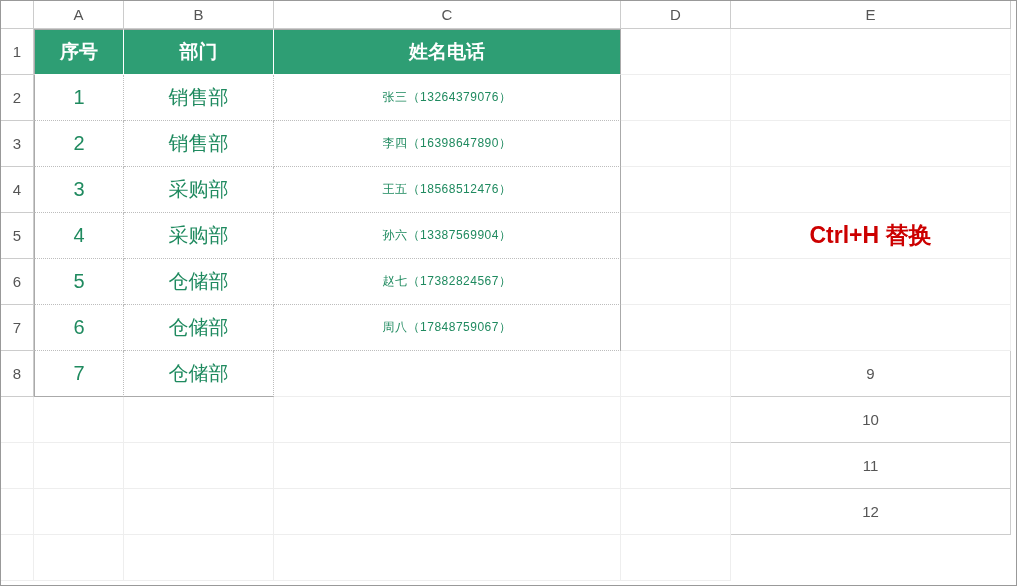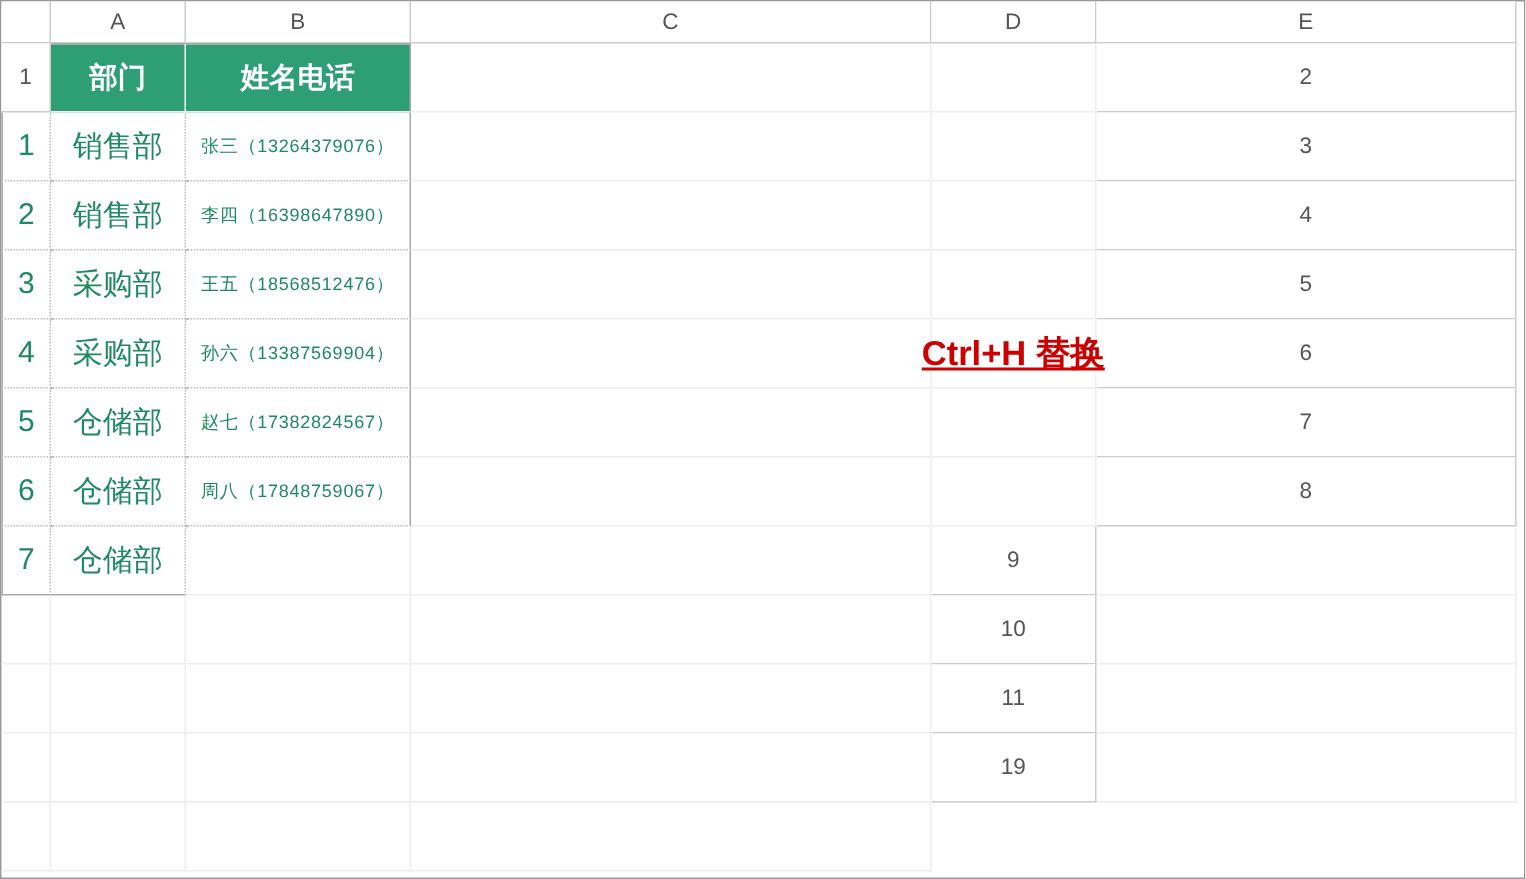--- a/index.html
+++ b/index.html
@@ -80,21 +80,20 @@
   .ecell {
     border-right: 1px solid #eeeeee;
     border-bottom: 1px solid #eeeeee;
   }
   
   .annot {
     color: #cc0000;
     font-weight: bold;
     font-size: 23px;
     justify-content: center;
-    text-decoration: underline;
   }
   
   
   .grid > .colhdr, .grid > .corner { height: 28px; }
   .grid { grid-template-rows: 28px repeat(12, 46px); }
   .rowhdr { align-items: center; padding-bottom: 0; }
   .dcell, .th, .cell { min-height: 46px; }
   .th { min-height: 46px; }
 
   
@@ -113,20 +112,21 @@
 
     <div class="corner"></div>
 
     <div class="colhdr">A</div>
     <div class="colhdr">B</div>
     <div class="colhdr">C</div>
     <div class="colhdr">D</div>
     <div class="colhdr">E</div>
 
     <div class="rowhdr">1</div>
+    <div class="cell th toprow-border firstcol-border">序号</div>
     <div class="cell th toprow-border">部门</div>
     <div class="cell th toprow-border lastcol-border">姓名电话</div>
     <div class="cell ecell"></div>
     <div class="cell ecell"></div>
 
     <div class="rowhdr">2</div>
     <div class="cell dcell colA firstcol-border">1</div>
     <div class="cell dcell colB">销售部</div>
     <div class="cell dcell colC lastcol-border">张三（13264379076）</div>
     <div class="cell ecell"></div>
@@ -187,21 +187,21 @@
     <div class="cell ecell"></div>
     <div class="cell ecell"></div>
 
     <div class="rowhdr">11</div>
     <div class="cell ecell"></div>
     <div class="cell ecell"></div>
     <div class="cell ecell"></div>
     <div class="cell ecell"></div>
     <div class="cell ecell"></div>
 
-    <div class="rowhdr">19</div>
+    <div class="rowhdr">12</div>
     <div class="cell ecell"></div>
     <div class="cell ecell"></div>
     <div class="cell ecell"></div>
     <div class="cell ecell"></div>
     <div class="cell ecell"></div>
 
   </div>
 </div>
 
 </body></html>

